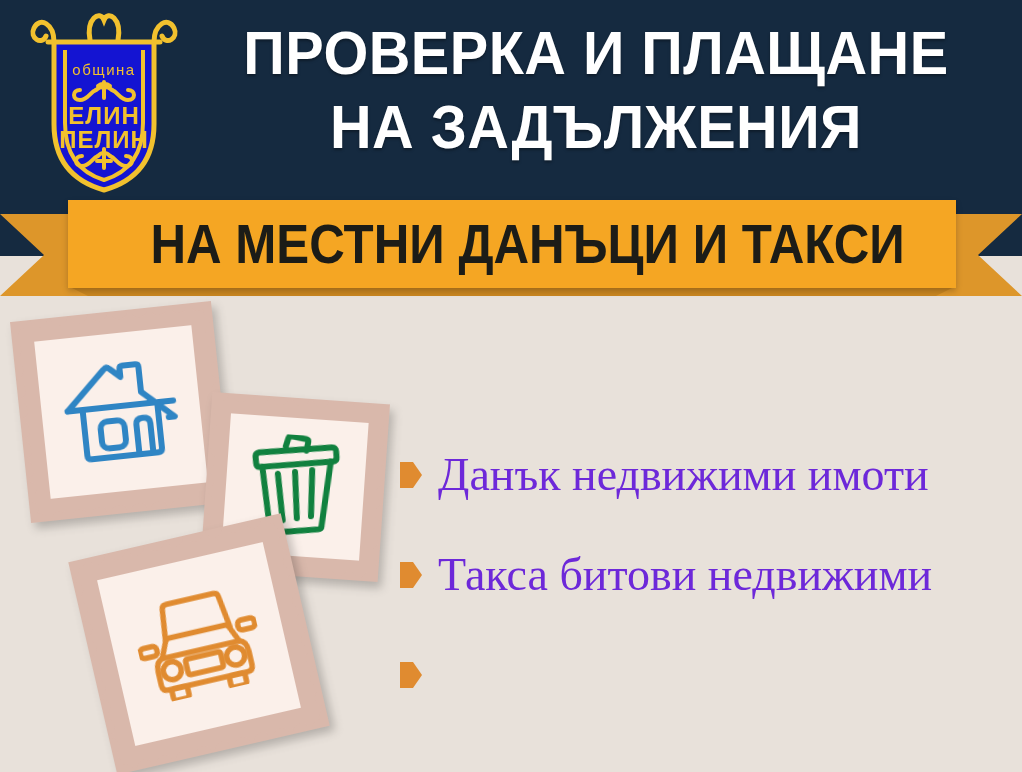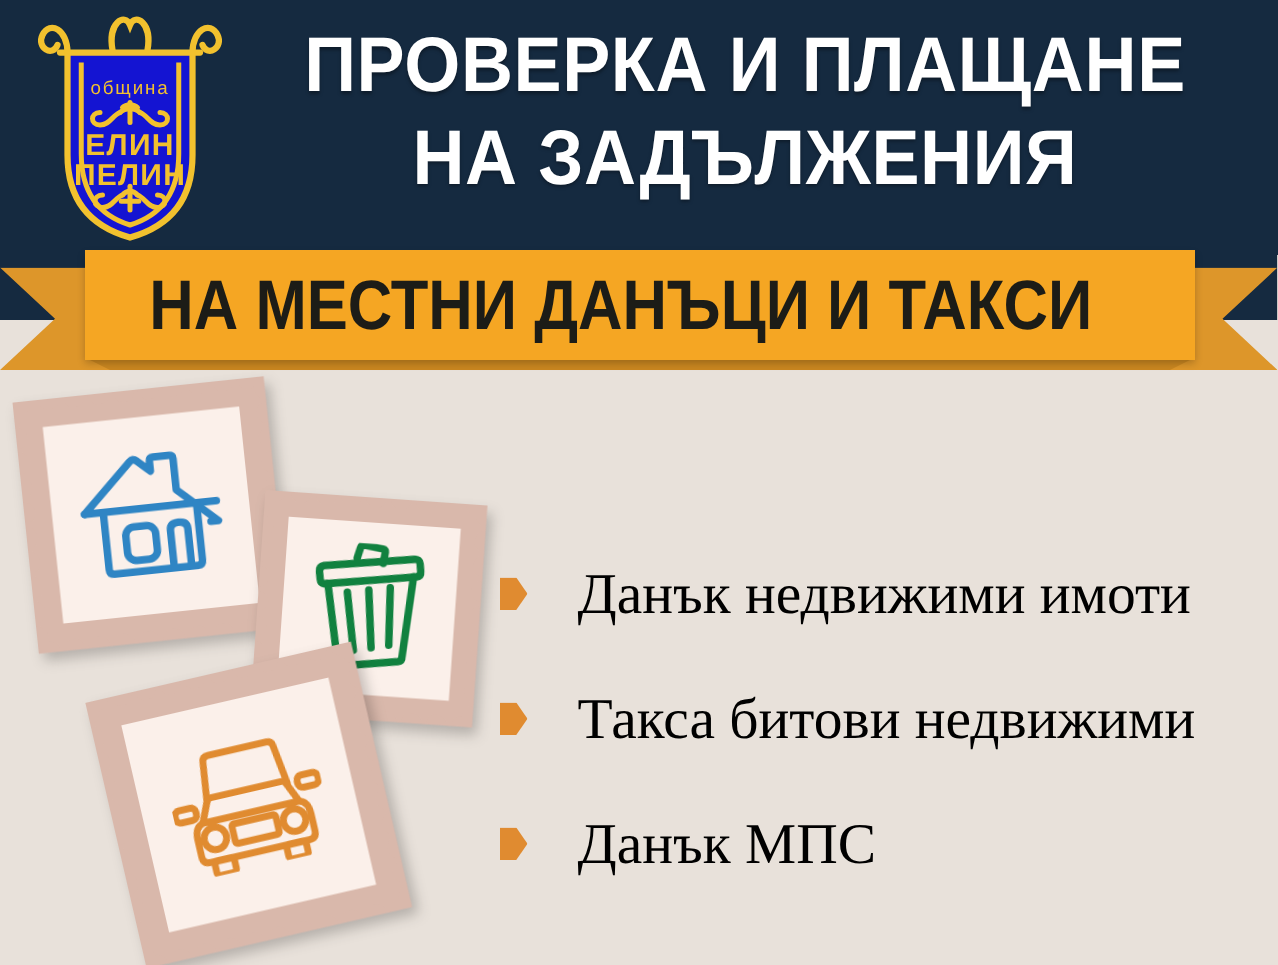--- a/index.html
+++ b/index.html
@@ -52,21 +52,21 @@
     clip-path:polygon(0 0,132px 0,88px 41px,132px 82px,0 82px);
   }
   .ribbon-shadow{
     position:absolute;left:68px;top:88px;width:888px;height:10px;
     background:#c98620;
     clip-path:polygon(0 0,888px 0,868px 10px,20px 10px);
   }
   .ribbon-main{
     position:absolute;left:68px;top:2px;width:888px;height:88px;
     background:#f5a623;
-    display:flex;align-items:center;justify-content:flex-start;
+    display:flex;align-items:center;justify-content:flex-end;
     box-shadow:0 3px 6px rgba(0,0,0,.22);
   }
   .ribbon-text{
     color:#1c1c17;
     font-family:"Liberation Sans",sans-serif;
     font-weight:bold;
     font-size:56px;
     line-height:58px;
     letter-spacing:0px;
     white-space:nowrap;
@@ -109,23 +109,22 @@
   .bullet{
     width:22px;height:26px;flex:0 0 22px;
     background:#e08b30;
     clip-path:polygon(0 0,13px 0,22px 13px,13px 26px,0 26px);
     margin-right:16px;
   }
   .list-label{
     font-family:"Liberation Serif",serif;
     font-size:46px;
     line-height:50px;
-    color:#000000;
+    color:#6d28d9;
     white-space:nowrap;
-    margin-left:24px;
   }
 </style>
 </head>
 <body>
 
 <div id="root">
 
   <div class="header">
 
     <div class="logo-wrap">
@@ -381,18 +380,17 @@
       <span class="list-label">Данък недвижими имоти</span>
     </div>
 
     <div class="list-item">
       <span class="bullet"></span>
       <span class="list-label">Такса битови недвижими</span>
     </div>
 
     <div class="list-item">
       <span class="bullet"></span>
-      <span class="list-label">Данък МПС</span>
     </div>
 
   </div>
 
 </div>
 
 </body></html>

